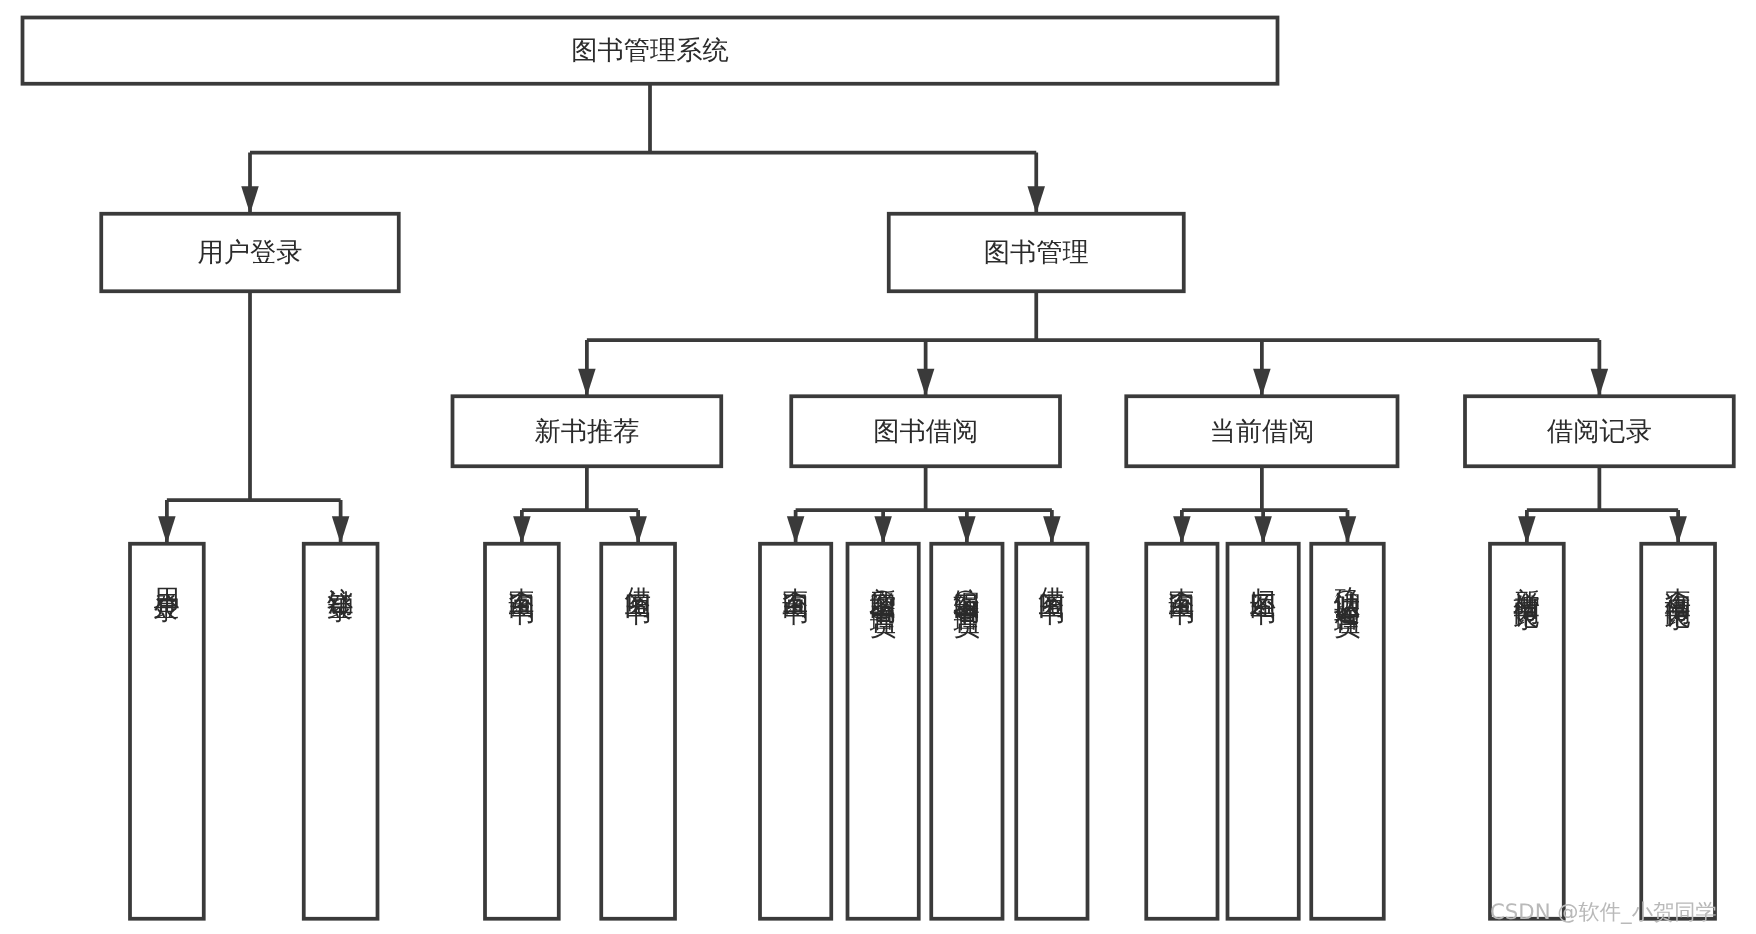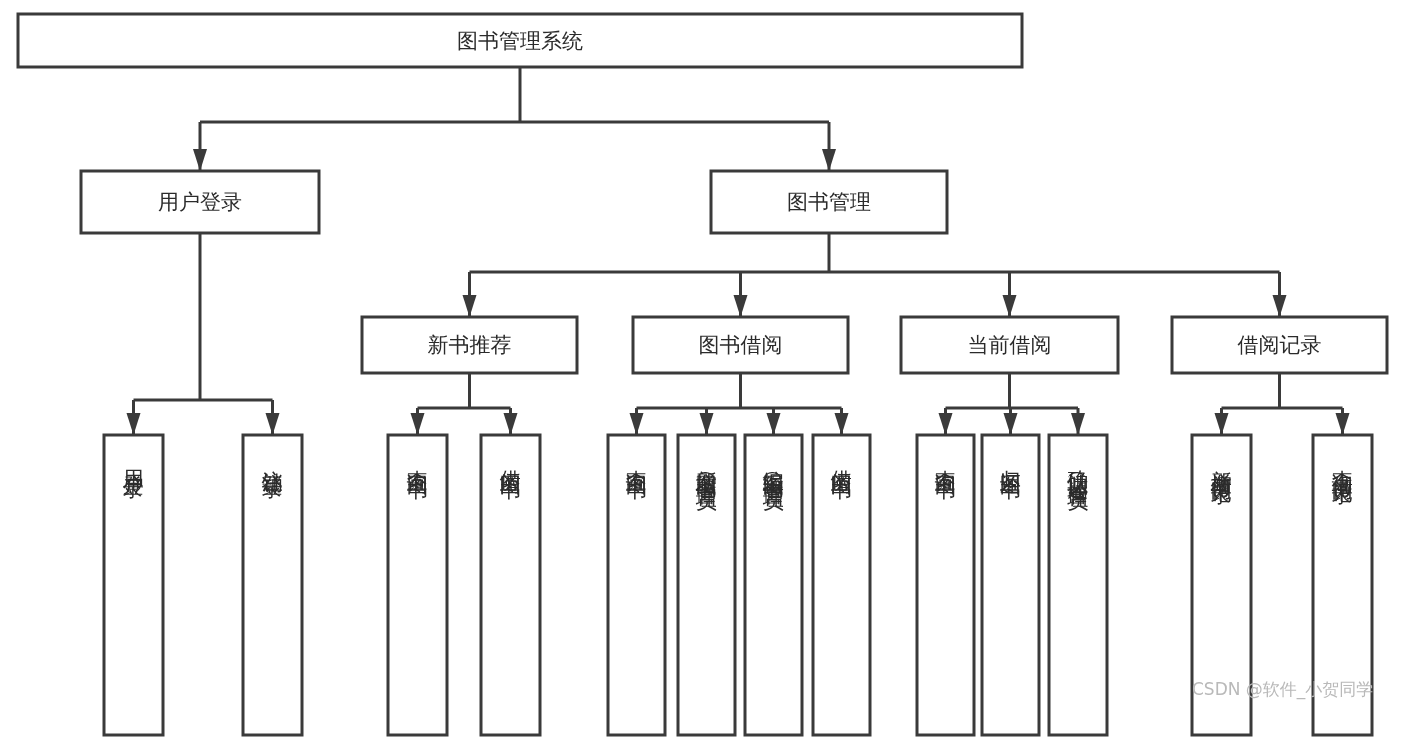--- a/index.html
+++ b/index.html
@@ -173,15 +173,15 @@
       <div class="leaf-label" style="left: 693.5px; top: 453px; height: 270px;">新增图书（管理员）</div>
       <div class="leaf-label" style="left: 760.5px; top: 453px; height: 270px;">编辑图书（管理员）</div>
       <div class="leaf-label" style="left: 828.5px; top: 453px; height: 270px;">借阅图书</div>
       <div class="leaf-label" style="left: 932.5px; top: 453px; height: 270px;">查询图书</div>
       <div class="leaf-label" style="left: 997.5px; top: 453px; height: 270px;">归还图书</div>
       <div class="leaf-label" style="left: 1065px; top: 453px; height: 270px;">确认归还（管理员）</div>
       <div class="leaf-label" style="left: 1208.5px; top: 453px; height: 270px;">新增借阅记录</div>
       <div class="leaf-label" style="left: 1329.5px; top: 453px; height: 270px;">查询借阅记录</div>
     </div>
 
-  <div class="watermark" style="left: 1192px; top: 678px;">CSDN @软件_小贺同学</div>
+  <div class="watermark" style="left: 1192px; top: 718px;">CSDN @软件_小贺同学</div>
 
 </div>
 
 </body></html>

